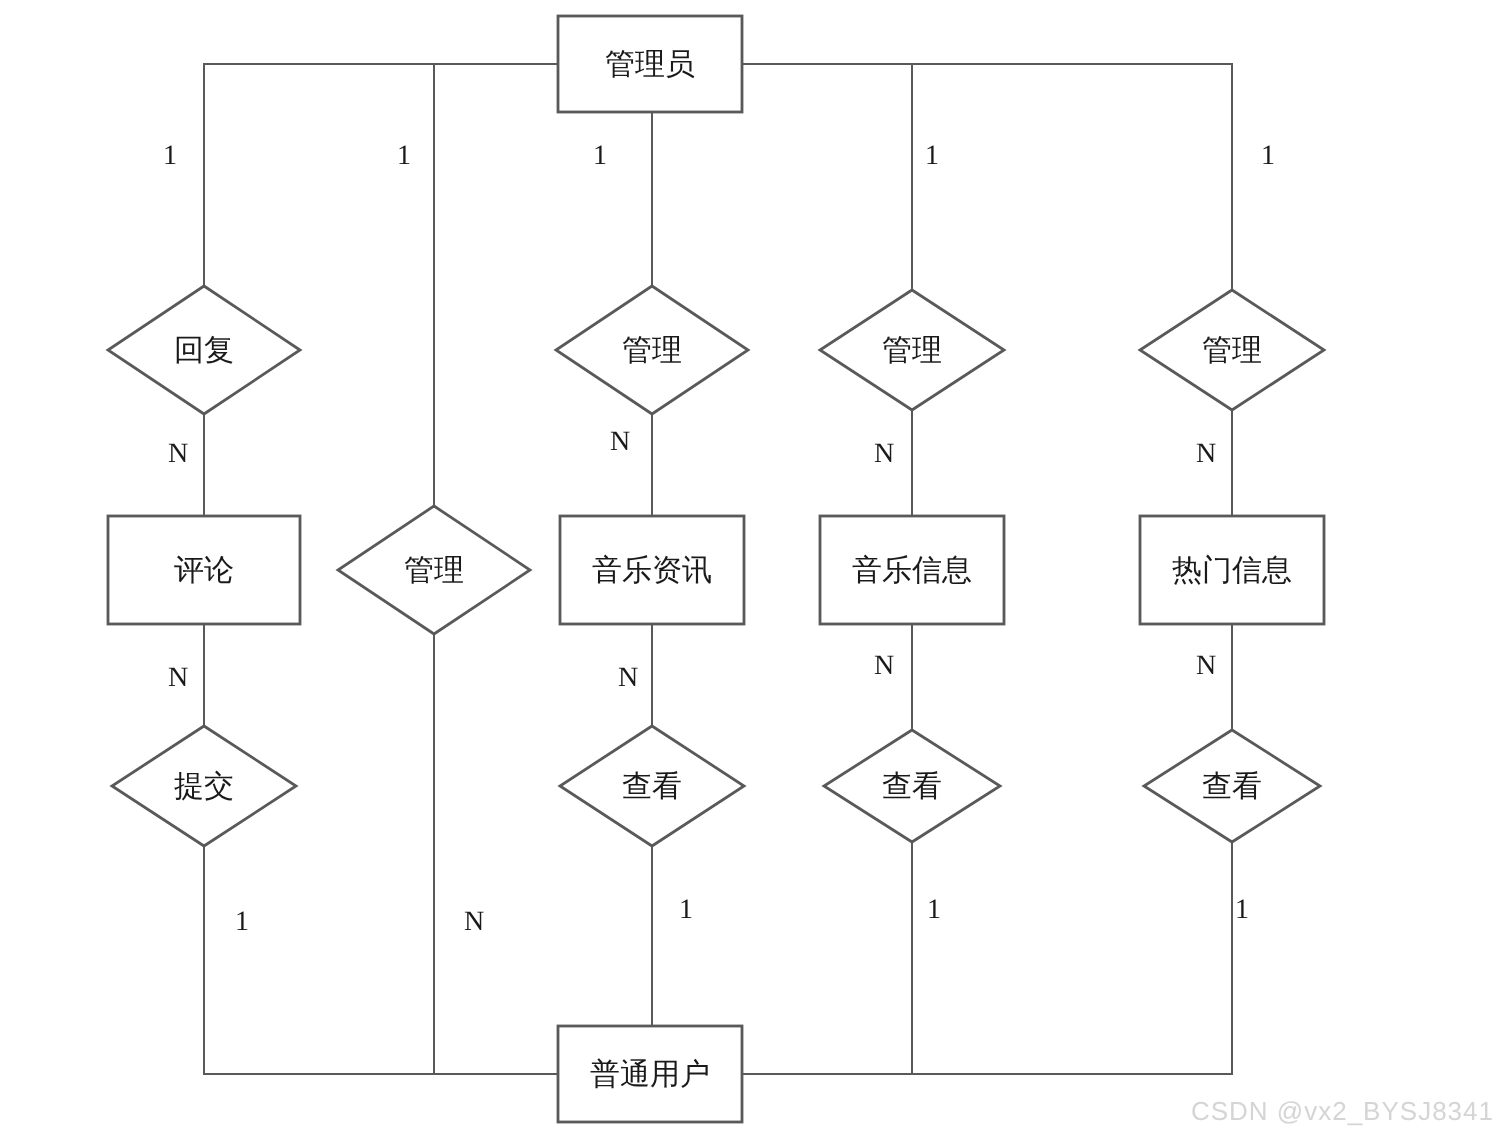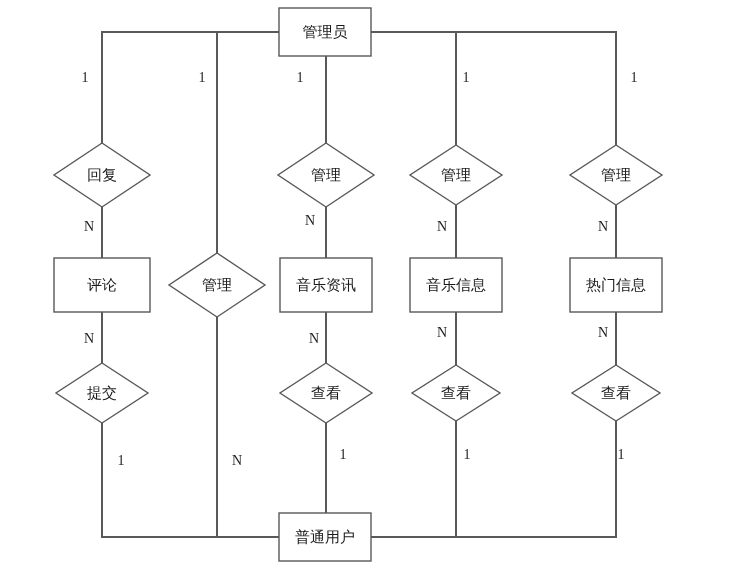--- a/index.html
+++ b/index.html
@@ -172,13 +172,14 @@
         <text x="314" y="340" class="card-label">N</text>
         <text x="442" y="334" class="card-label">N</text>
         <text x="603" y="334" class="card-label">N</text>
         <text x="121" y="462" class="card-label">1</text>
         <text x="237" y="462" class="card-label">N</text>
         <text x="343" y="456" class="card-label">1</text>
         <text x="467" y="456" class="card-label">1</text>
         <text x="621" y="456" class="card-label">1</text>
       </g>
   </svg>
+  <div class="watermark-text">CSDN @vx2_BYSJ8341</div>
 </div>
 
 </body></html>

